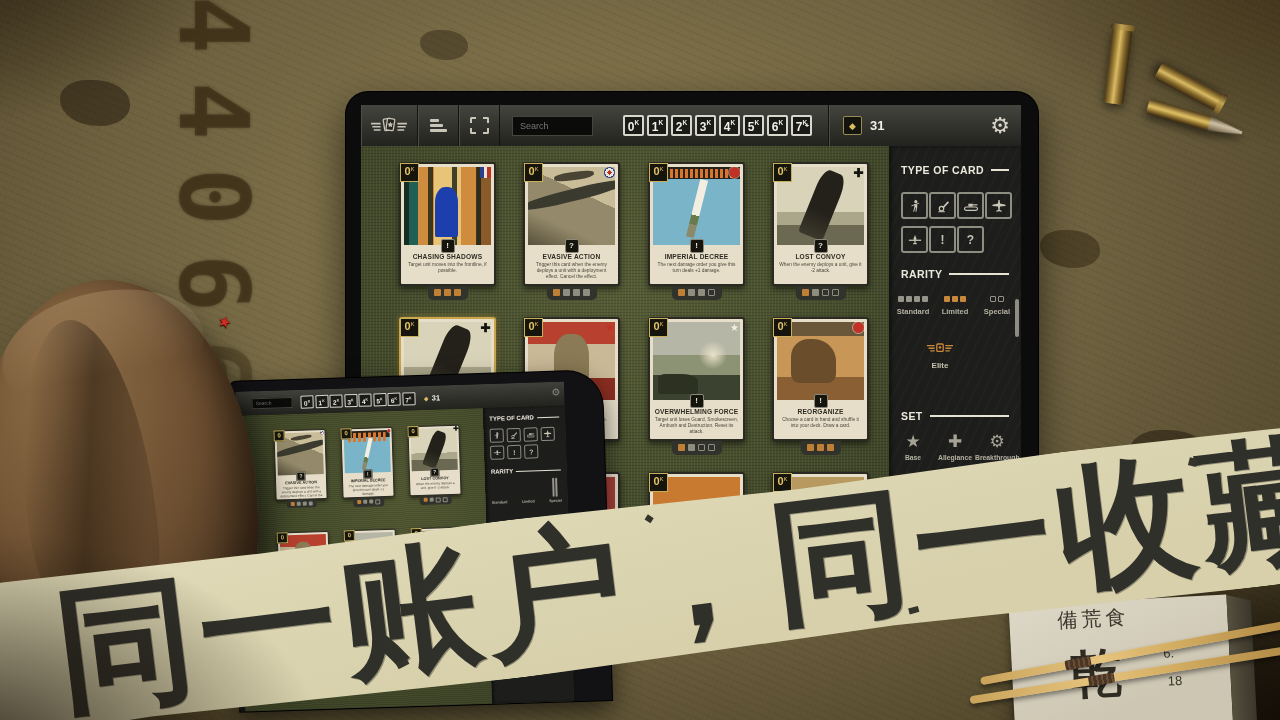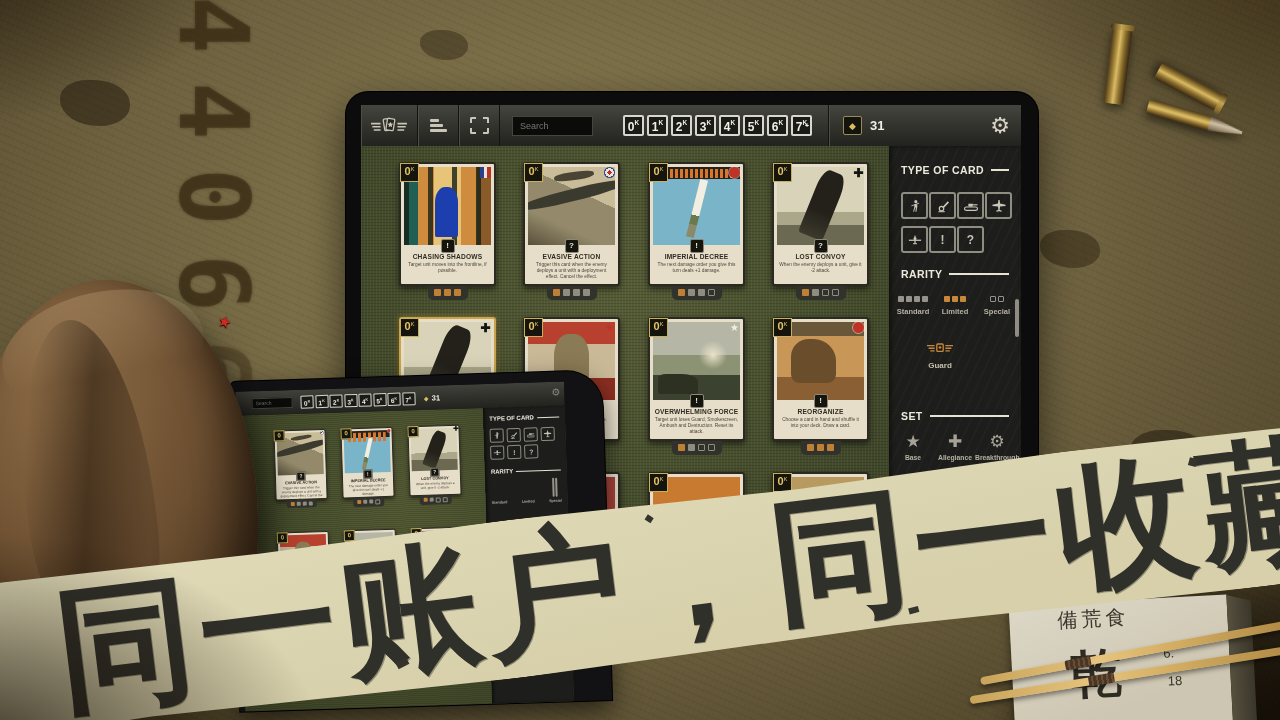--- a/index.html
+++ b/index.html
@@ -596,21 +596,21 @@
             <div class="sqs">
                 <span class="sq e"></span>
                 <span class="sq e"></span>
               </div>
             <div class="lbl">Special</div>
           </div>
           <div class="elite" style="top:196px">
             <svg width="28" height="13">
                 <use href="#i-elite"></use>
               </svg>
-            <div class="lbl">Guard</div>
+            <div class="lbl">Elite</div>
           </div>
 
           <div class="s-h" style="top:264px">
               <span>SET</span>
             </div>
           <div class="setop" style="left:2px;top:286px">
             <div class="gl">★</div>
             <div class="lbl">Base</div>
           </div>
           <div class="setop" style="left:44px;top:286px">

